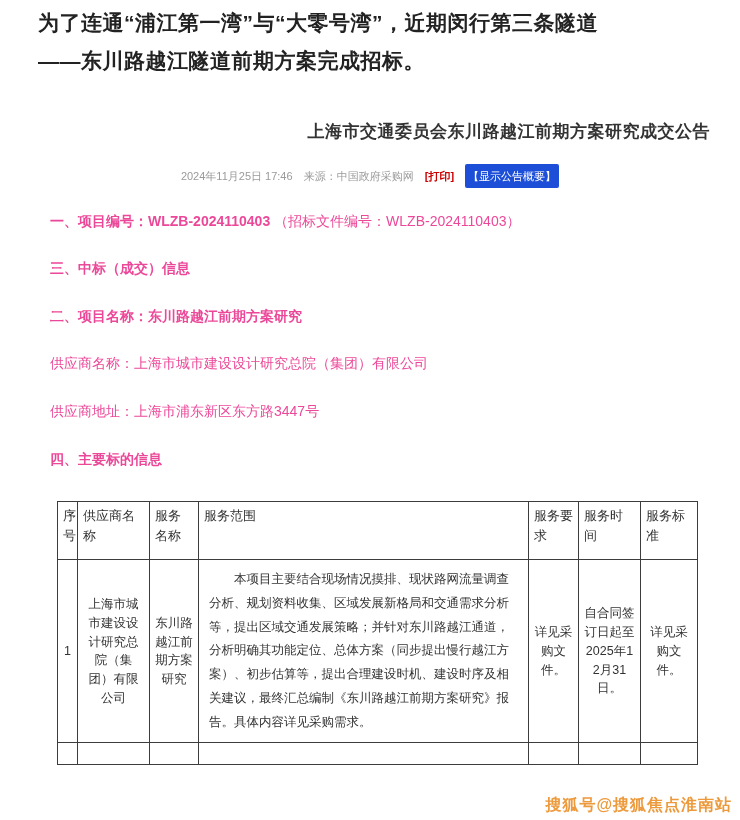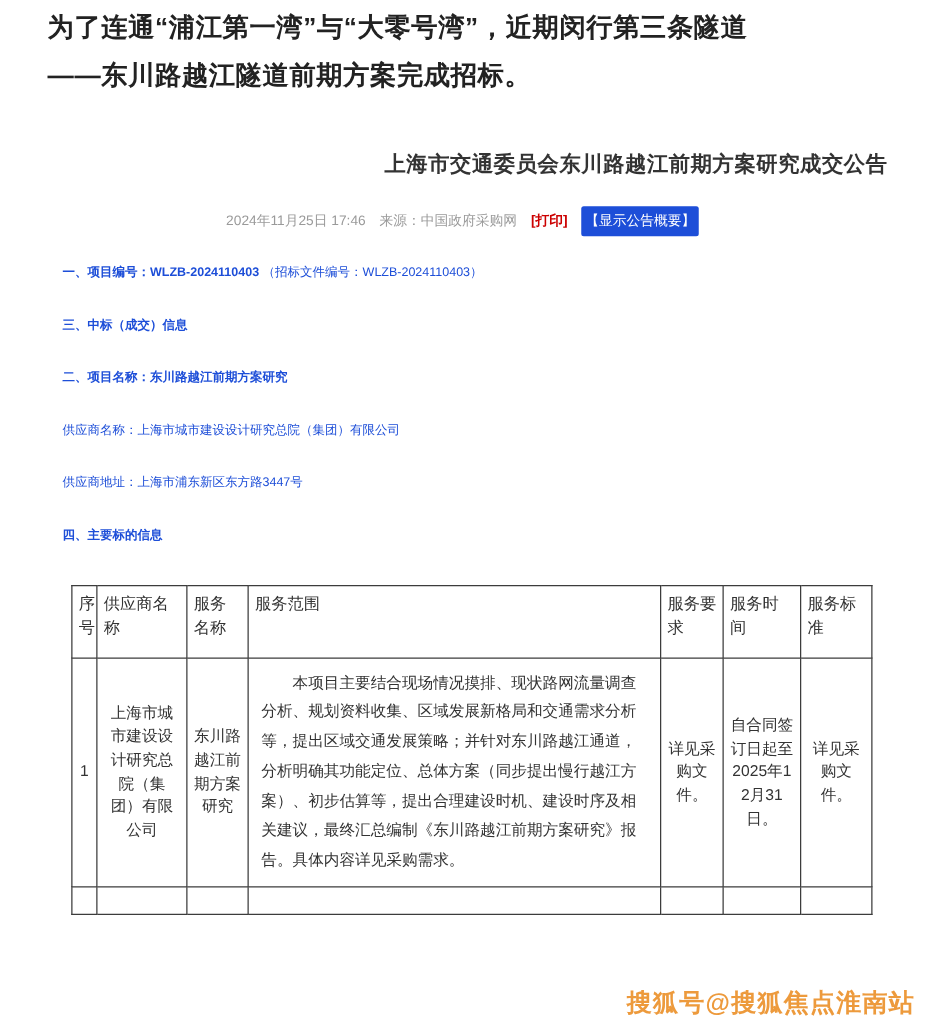--- a/index.html
+++ b/index.html
@@ -40,22 +40,22 @@
   .print-link { color: #cc0000; cursor: pointer; font-weight: bold; }
   .summary-badge {
     background: #1d4ed8;
     color: #ffffff;
     padding: 6px 3px;
     border-radius: 2px;
     cursor: pointer;
   }
   .line {
     margin: 28px 50px 0;
-    font-size: 10px;
-    color: #1d4ed8;
+    font-size: 14px;
+    color: #ec4899;
     line-height: 1.4;
   }
   .line .b { font-weight: 700; }
   table.award {
     margin: 32px 0 0 57px;
     width: 640px;
     border-collapse: collapse;
     table-layout: fixed;
     font-size: 12.5px;
     color: #333;
@@ -80,21 +80,21 @@
     text-indent: 2em;
     line-height: 1.9;
     padding: 8px 10px;
     vertical-align: top;
   }
   .award tr.empty td { height: 22px; }
   .watermark {
     position: absolute;
     right: 8px;
     bottom: 4px;
-    font-size: 20px;
+    font-size: 16px;
     font-weight: 700;
     color: #ed9a3c;
     text-shadow: 0 0 2px rgba(255,255,255,0.9);
     letter-spacing: 1px;
   }
 </style>
 </head>
 <body>
 
 <div>

